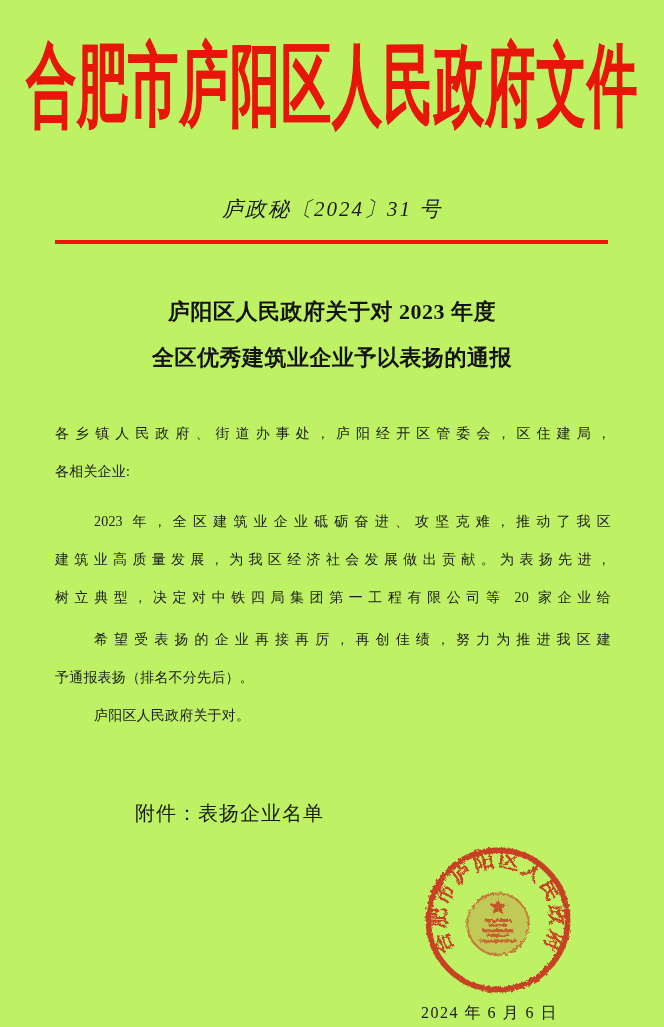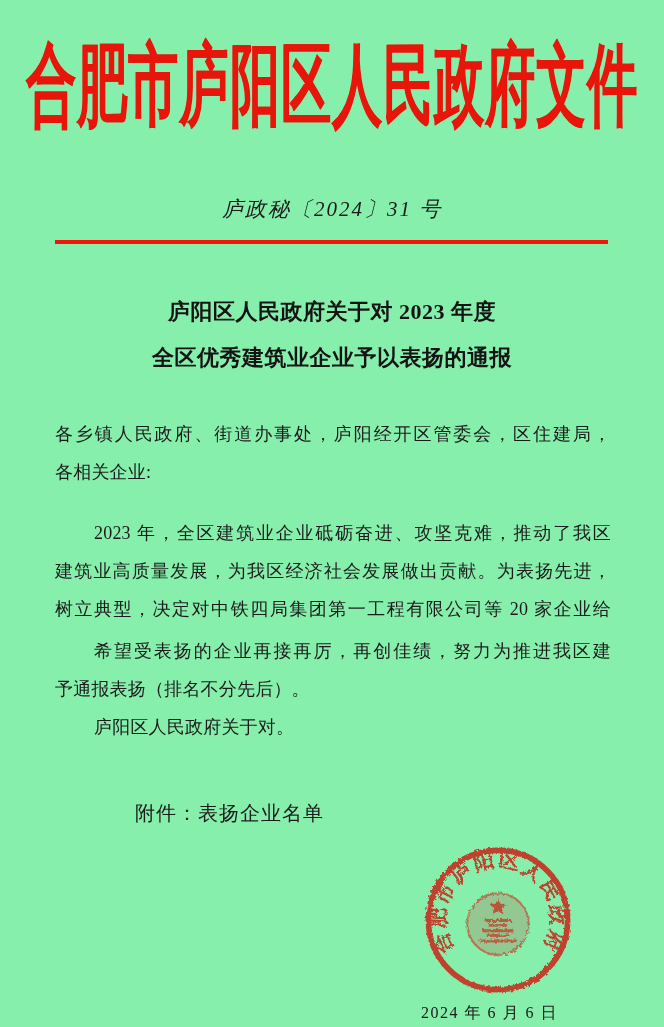--- a/index.html
+++ b/index.html
@@ -4,21 +4,21 @@
 <style>
   * { margin: 0; padding: 0; box-sizing: border-box; }
   html, body { background: #e9e9e9; }
   body { font-family: "Liberation Serif", "DejaVu Serif", serif; }
 
   .page {
     position: relative;
     width: 664px;
     height: 1027px;
     margin: 0 auto;
-    background: #86efac;
+    background: #bef264;
     overflow: hidden;
   }
 
   
   .header-title {
     position: absolute;
     top: 26px; left: 0; right: 0;
     text-align: center;
     font-size: 50px;
     font-weight: 900;
@@ -55,33 +55,33 @@
     font-weight: bold;
     line-height: 46px;
     color: #141414;
     letter-spacing: 0.5px;
   }
 
   .body-text {
     position: absolute;
     top: 415px; left: 55px;
     width: 556px;
-    font-size: 18px;
+    font-size: 14px;
     color: #1b1b1b;
     letter-spacing: 0.2px;
   }
   .body-text .line {
     line-height: 38px;
     text-align: justify;
     text-align-last: left;
     white-space: nowrap;
   }
   .body-text .line.fill { text-align-last: justify; white-space: normal; }
   .body-text .line.indent { padding-left: 39px; }
-  .body-text .line.gap-lg { margin-top: 23px; }
+  .body-text .line.gap-lg { margin-top: 12px; }
   .body-text .line.gap-sm { margin-top: 4px; }
 
   .attachment {
     position: absolute;
     top: 794px; left: 55px;
     padding-left: 80px;
     font-size: 20px;
     line-height: 38px;
     letter-spacing: 1px;
     color: #1b1b1b;

